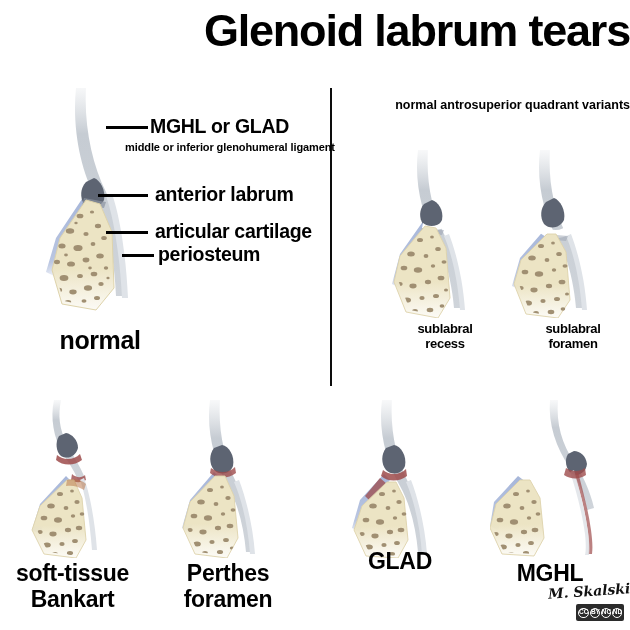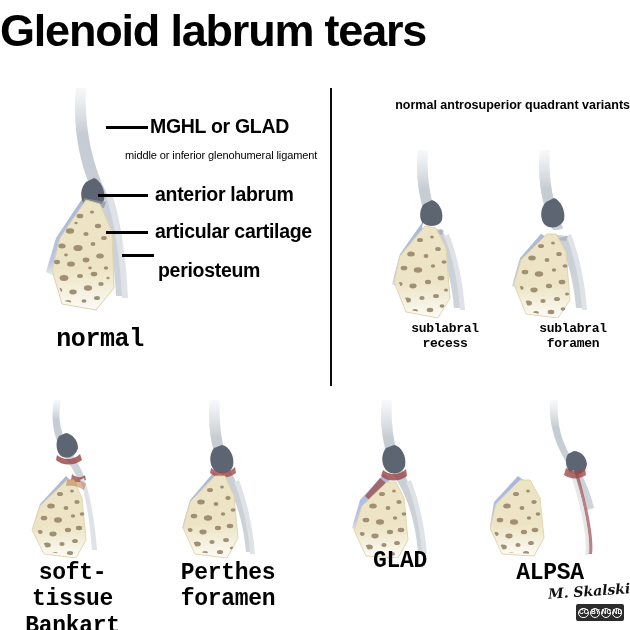--- a/index.html
+++ b/index.html
@@ -13,21 +13,21 @@
     position: relative;
     overflow: hidden;
     font-family: "Liberation Sans", sans-serif;
     color: #000;
   }
 
   
   #page-title {
     position: absolute;
     top: 8px; left: 0; width: 630px;
-    text-align: left;
+    text-align: right;
     font-size: 45px;
     font-weight: bold;
     letter-spacing: -1.2px;
     line-height: 1;
     white-space: nowrap;
   }
 
   
   #divider {
     position: absolute;
@@ -53,40 +53,39 @@
     position: absolute;
   }
   .specimen svg { display: block; }
 
   .caption {
     position: absolute;
     text-align: center;
     font-weight: bold;
     line-height: 1.15;
     white-space: pre-line;
-    font-family: Liberation Mono, monospace;
   }
   .caption.big { font-size: 25px; letter-spacing: -0.4px; }
   .caption.mid { font-size: 13px; letter-spacing: -0.3px; }
   .caption.sm  { font-size: 23px; letter-spacing: -0.3px; }
 
   
   .leader-line {
     position: absolute;
     height: 2.5px;
     background: #000;
   }
   .callout {
     position: absolute;
     font-weight: bold;
     white-space: nowrap;
     line-height: 1;
   }
   .callout.main { font-size: 19.5px; letter-spacing: -0.3px; }
-  .callout.sub  { font-size: 11px; font-weight: normal; letter-spacing: -0.1px; margin-top: 8px; }
+  .callout.sub  { font-size: 11px; font-weight: bold; letter-spacing: -0.1px; }
 
   
   #signature {
     position: absolute;
     left: 548px; top: 583px;
     font-family: "DejaVu Serif", serif;
     font-style: italic;
     font-size: 14px;
     font-weight: bold;
     transform: rotate(-4deg);
@@ -200,21 +199,21 @@
 <div class="callout main" style="left:150px; top:117px;">MGHL or GLAD</div>
 <div class="callout sub" style="left:125px; top:142px;">middle or inferior glenohumeral ligament</div>
 
 <div class="leader-line" style="left:98px; top:194px; width:50px;"></div>
 <div class="callout main" style="left:155px; top:185px;">anterior labrum</div>
 
 <div class="leader-line" style="left:106px; top:231px; width:42px;"></div>
 <div class="callout main" style="left:155px; top:222px;">articular cartilage</div>
 
 <div class="leader-line" style="left:122px; top:254px; width:32px;"></div>
-<div class="callout main" style="left:158px; top:245px;margin-top:16px;">periosteum</div>
+<div class="callout main" style="left:158px; top:245px;">periosteum</div>
 
 <div class="caption big" style="left:20px; top:326px; width:160px;">normal</div>
 
 <div class="specimen" style="left:390px; top:148px;">
   <svg width="110" height="170" viewBox="0 0 110 170">
     <defs>
       <linearGradient id="boneFadeR" x1="0" y1="0" x2="0" y2="1">
         <stop offset="0.6" stop-color="#ece4c4" stop-opacity="1"></stop>
         <stop offset="1" stop-color="#ece4c4" stop-opacity="0.15"></stop>
       </linearGradient>
@@ -536,21 +535,21 @@
         <ellipse cx="34" cy="134" rx="3.1" ry="2.2"></ellipse>
       <ellipse cx="45" cy="132" rx="3.3" ry="2.2"></ellipse>
         <ellipse cx="13" cy="149" rx="3.9" ry="2.5"></ellipse>
       <ellipse cx="28" cy="147" rx="2.6" ry="1.9"></ellipse>
         <ellipse cx="41" cy="145" rx="2.9" ry="2.0"></ellipse>
       <ellipse cx="21" cy="156" rx="2.8" ry="1.9"></ellipse>
         <ellipse cx="36" cy="155" rx="3.1" ry="2.1"></ellipse>
     </g>
   </svg>
 </div>
-<div class="caption sm" style="left:485px; top:560px; width:130px;">ALPSA</div>
+<div class="caption sm" style="left:485px; top:560px; width:130px;">MGHL</div>
 
 <div id="signature">M. Skalski</div>
 <div id="cc-badge" title="CC BY-NC-ND">
   <span class="ccdot wide">CC</span>
   <span class="ccdot">BY</span>
   <span class="ccdot">NC</span>
   <span class="ccdot">ND</span>
 </div>
 
 </body></html>

